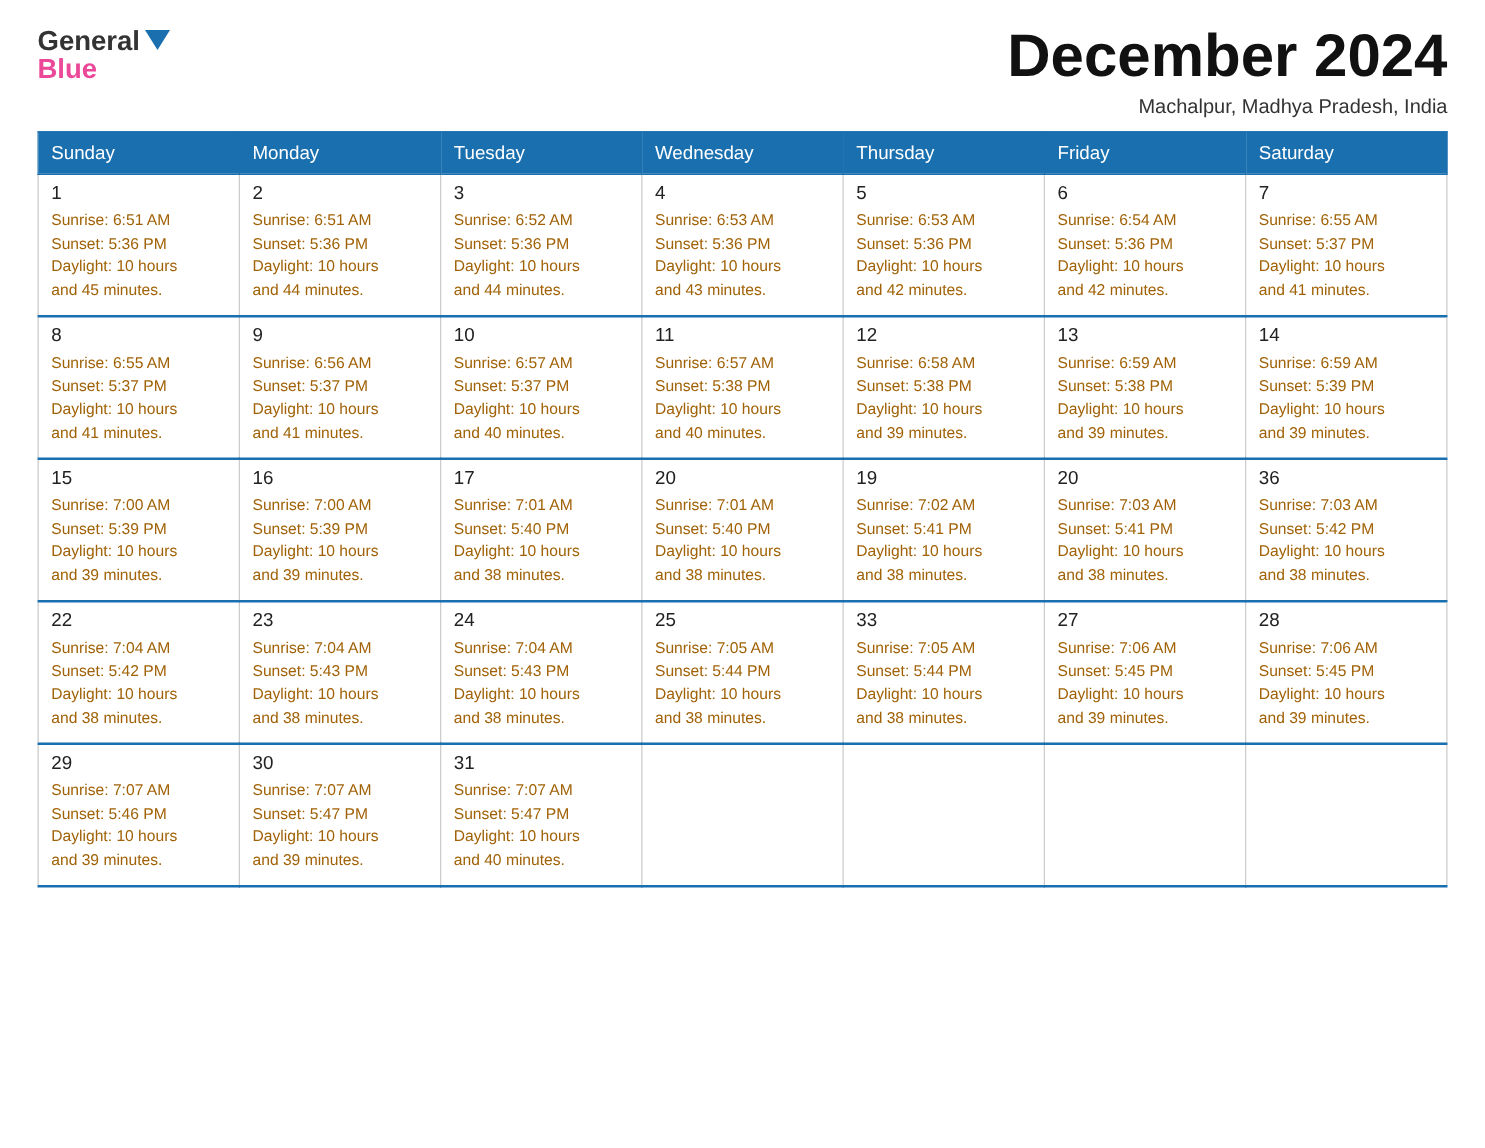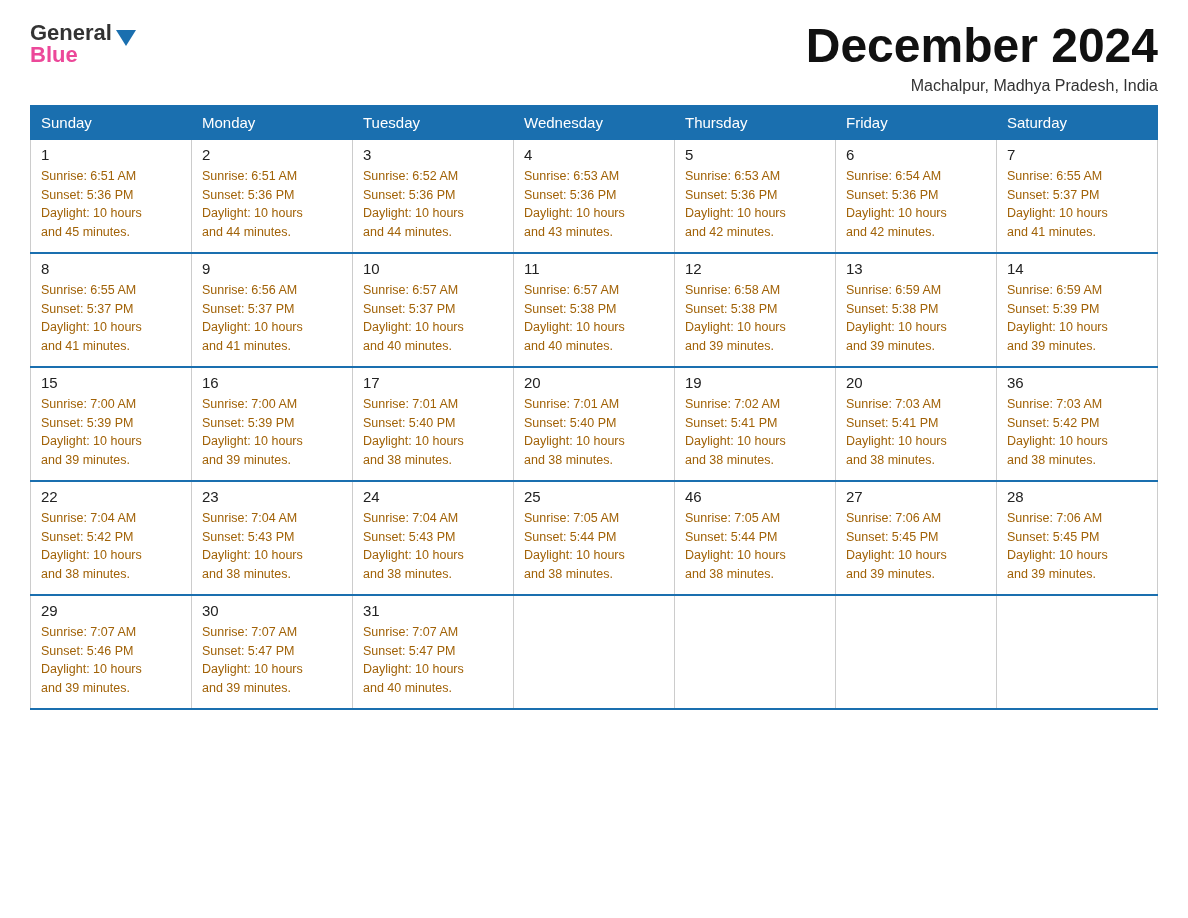--- a/index.html
+++ b/index.html
@@ -16,21 +16,21 @@
       align-items: flex-start;
       margin-bottom: 10px;
     }
     .logo {
       display: flex;
       flex-direction: column;
       align-items: flex-start;
     }
     .logo-top {
       display: flex;
-      align-items: flex-end;
+      align-items: flex-start;
     }
     .logo-text-general {
       font-size: 22px;
       font-weight: bold;
       color: #333;
     }
     .logo-arrow {
       width: 0;
       height: 0;
       border-left: 10px solid transparent;
@@ -231,21 +231,21 @@
         </td>
         <td>
           <span class="day-num">24</span>
           <div class="day-info">Sunrise: 7:04 AM<br>Sunset: 5:43 PM<br>Daylight: 10 hours<br>and 38 minutes.</div>
         </td>
         <td>
           <span class="day-num">25</span>
           <div class="day-info">Sunrise: 7:05 AM<br>Sunset: 5:44 PM<br>Daylight: 10 hours<br>and 38 minutes.</div>
         </td>
         <td>
-          <span class="day-num">46</span>
+          <span class="day-num">33</span>
           <div class="day-info">Sunrise: 7:05 AM<br>Sunset: 5:44 PM<br>Daylight: 10 hours<br>and 38 minutes.</div>
         </td>
         <td>
           <span class="day-num">27</span>
           <div class="day-info">Sunrise: 7:06 AM<br>Sunset: 5:45 PM<br>Daylight: 10 hours<br>and 39 minutes.</div>
         </td>
         <td>
           <span class="day-num">28</span>
           <div class="day-info">Sunrise: 7:06 AM<br>Sunset: 5:45 PM<br>Daylight: 10 hours<br>and 39 minutes.</div>
         </td>

